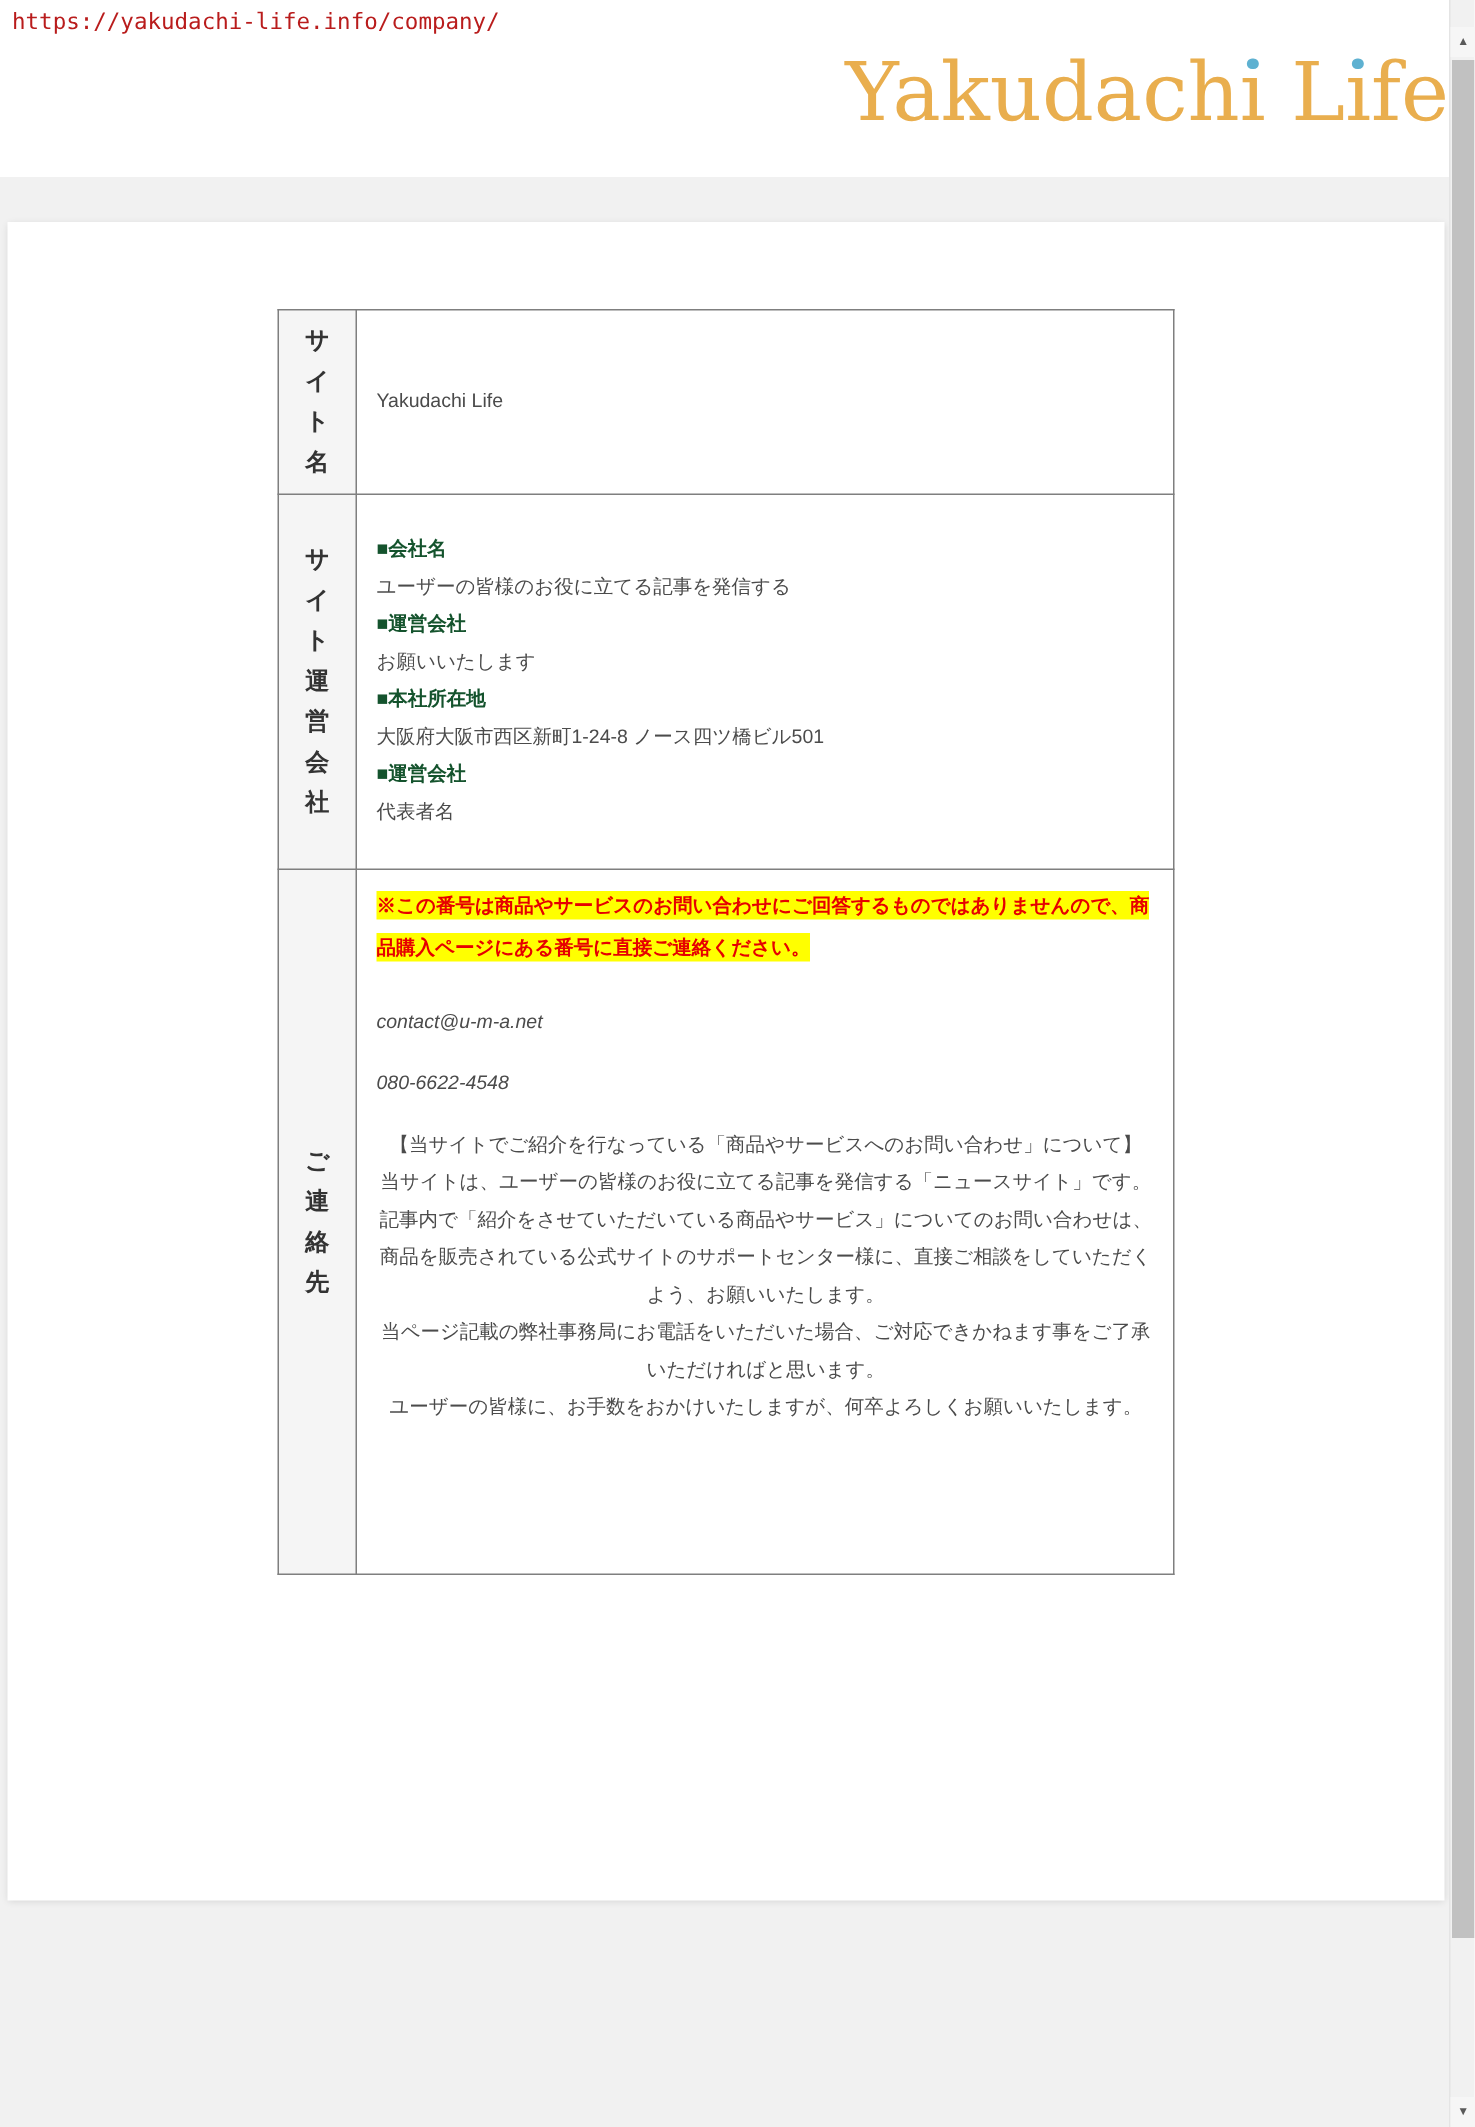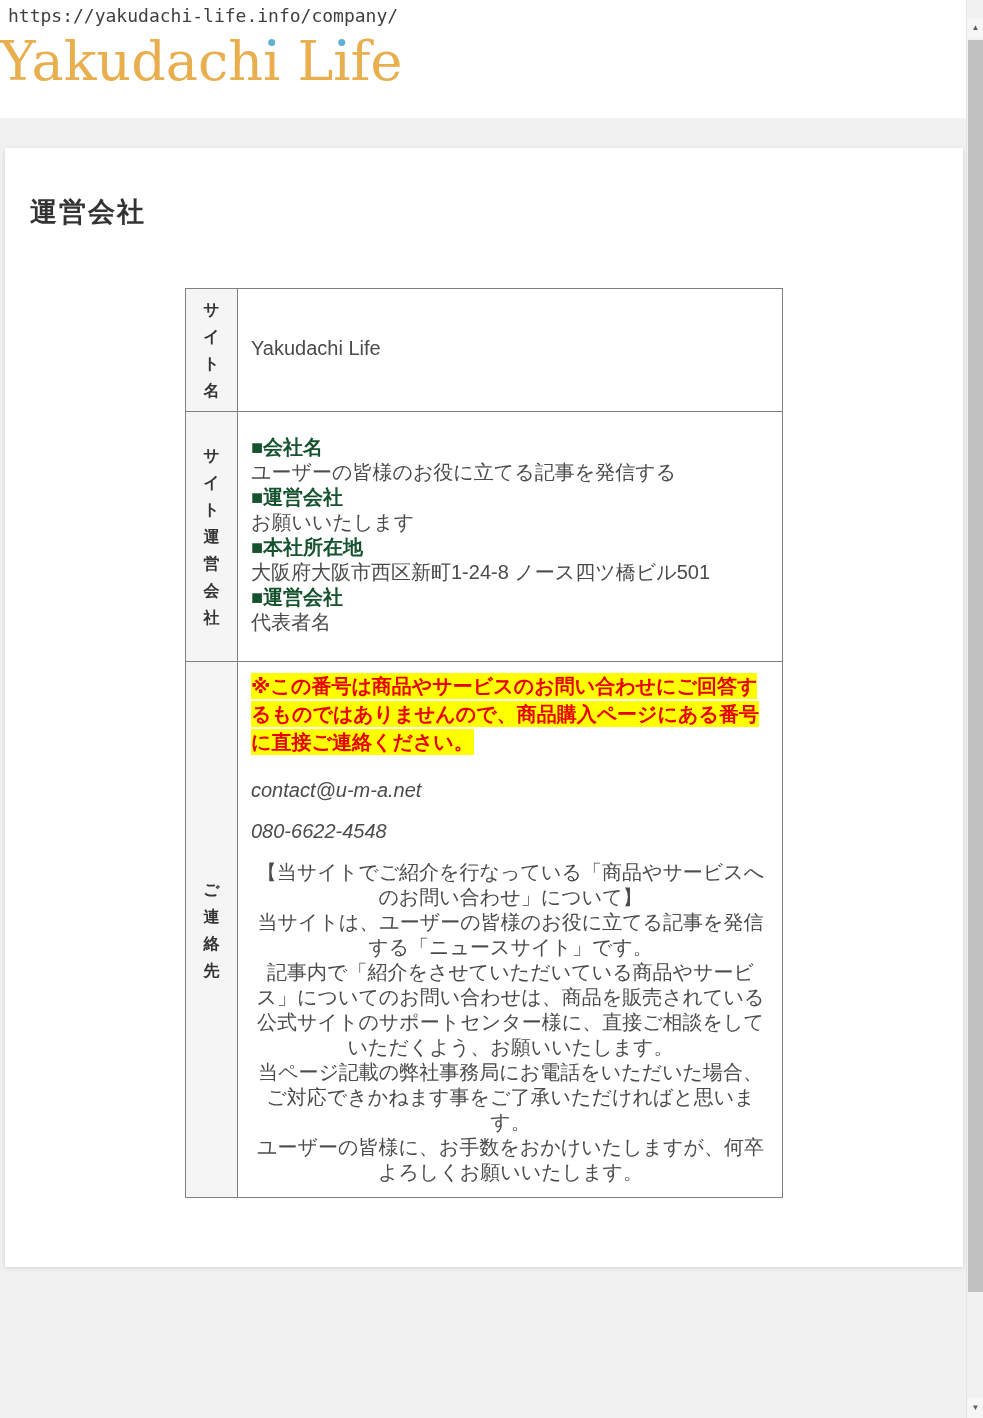--- a/index.html
+++ b/index.html
@@ -8,24 +8,24 @@
     width:983px; height:1418px; position:relative; overflow:hidden;
     background:#f1f1f1;
     font-family:"Liberation Sans","DejaVu Sans",sans-serif;
     color:#4b4b4b;
   }
   
   .top-band { position:absolute; top:0; left:0; width:966px; height:118px; background:#ffffff; }
   .url-text {
     position:absolute; top:5px; left:8px;
     font-family:"DejaVu Sans Mono","Liberation Mono",monospace;
-    font-size:18px; color:#404040; letter-spacing:0;
+    font-size:15px; color:#b91c1c; letter-spacing:0;
   }
   .logo {
-    position:absolute; top:30px; left:0; width:966px; text-align:left;
+    position:absolute; top:30px; left:0; width:966px; text-align:right;
     font-family:"DejaVu Serif","Liberation Serif",serif;
     font-size:54px; line-height:1.2; color:var(--gold,#e9ae4e); white-space:nowrap;
   }
   .logo-i { position:relative; display:inline-block; }
   .logo-i::after {
     content:""; position:absolute; left:50%; transform:translateX(-50%);
     top:0.16em; width:0.14em; height:0.14em; border-radius:50%;
     background:var(--bluedot,#5eb1d1);
   }
   
@@ -41,29 +41,29 @@
     border-collapse:collapse; table-layout:fixed;
     width:598px; margin:58px auto 0;
   }
   table.company th, table.company td { border:1px solid #7f7f7f; }
   table.company th {
     width:52px; background:#f5f5f5; color:#333;
     font-size:16px; font-weight:bold; text-align:center; vertical-align:middle;
     white-space:pre-line; line-height:27px; padding:0;
   }
   table.company td {
-    padding:8px 12px 12px 13px; font-size:20px; line-height:25px; color:#4b4b4b;
+    padding:8px 12px 12px 13px; font-size:13px; line-height:25px; color:#4b4b4b;
   }
   tr.r1 { height:123px; } tr.r1 td { vertical-align:middle; }
   tr.r2 { height:250px; } tr.r2 td { vertical-align:middle; }
   tr.r3 { height:470px; } tr.r3 td { vertical-align:top; padding-top:10px; }
   .item-label { margin:0; font-weight:bold; color:#14532d; }
   .item-value { margin:0; }
   .plain { margin:0; }
-  .notice-wrap { margin:0 0 22px 0; line-height:28px; }
+  .notice-wrap { margin:0 0 22px 0; line-height:28px;font-family:Liberation Serif, serif; }
   .hl {
     background:var(--hl-bg,#ffff00); color:var(--hl-tx,#e60000);
     font-weight:bold; padding:2px 0;
   }
   .contact-line { margin:0 0 16px 0;font-style:italic; }
   .description { margin:10px 0 0 0; white-space:pre-line;text-align:center; }
   
   .scrollbar {
     position:absolute; top:0; right:0; width:17px; height:1418px;
     background:#f1f1f1; border-left:1px solid #e4e4e4;
@@ -83,21 +83,20 @@
 <body>
 
 <div class="top-band">
   <span class="url-text">https://yakudachi-life.info/company/</span>
   <div class="logo">
     <span>Yakudach</span><span class="logo-i"><span>ı</span></span><span> L</span><span class="logo-i"><span>ı</span></span><span>fe</span>
   </div>
 </div>
 
 <div class="card">
-  <h2 class="page-title">運営会社</h2>
 
   <table class="company">
     <tbody>
         <tr class="r1">
       <th>サ
 イ
 ト
 名</th>
       <td>
         <p class="plain">Yakudachi Life</p>

